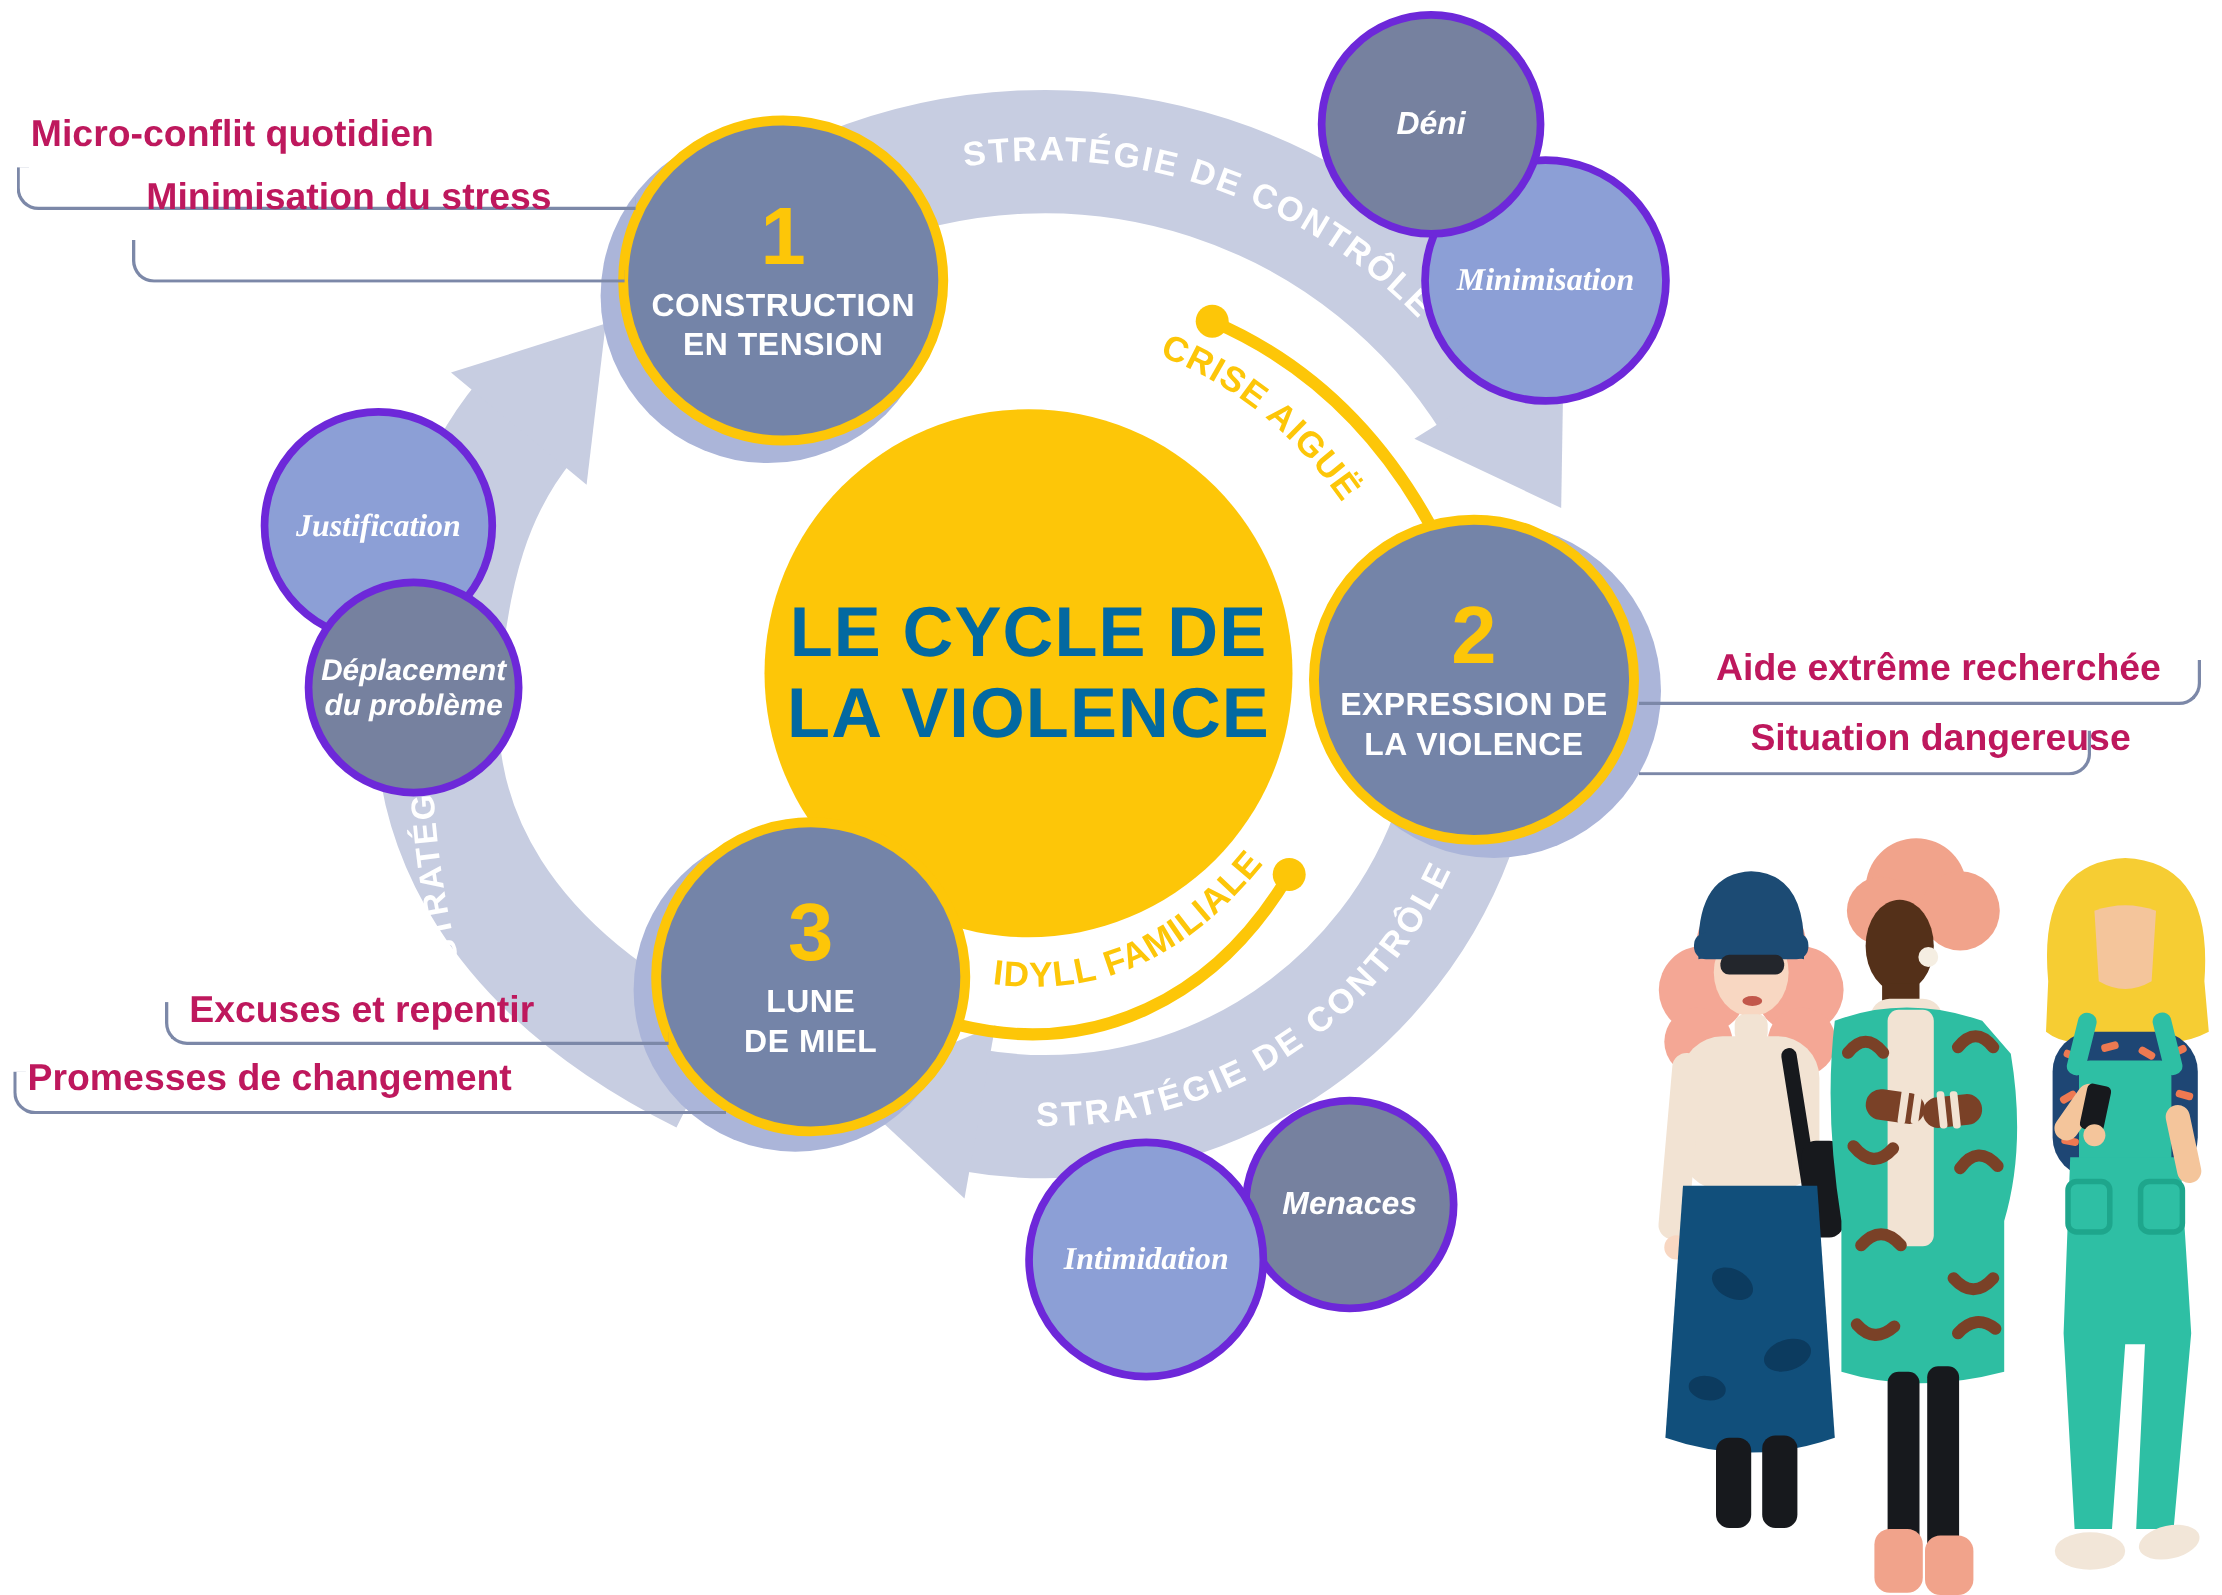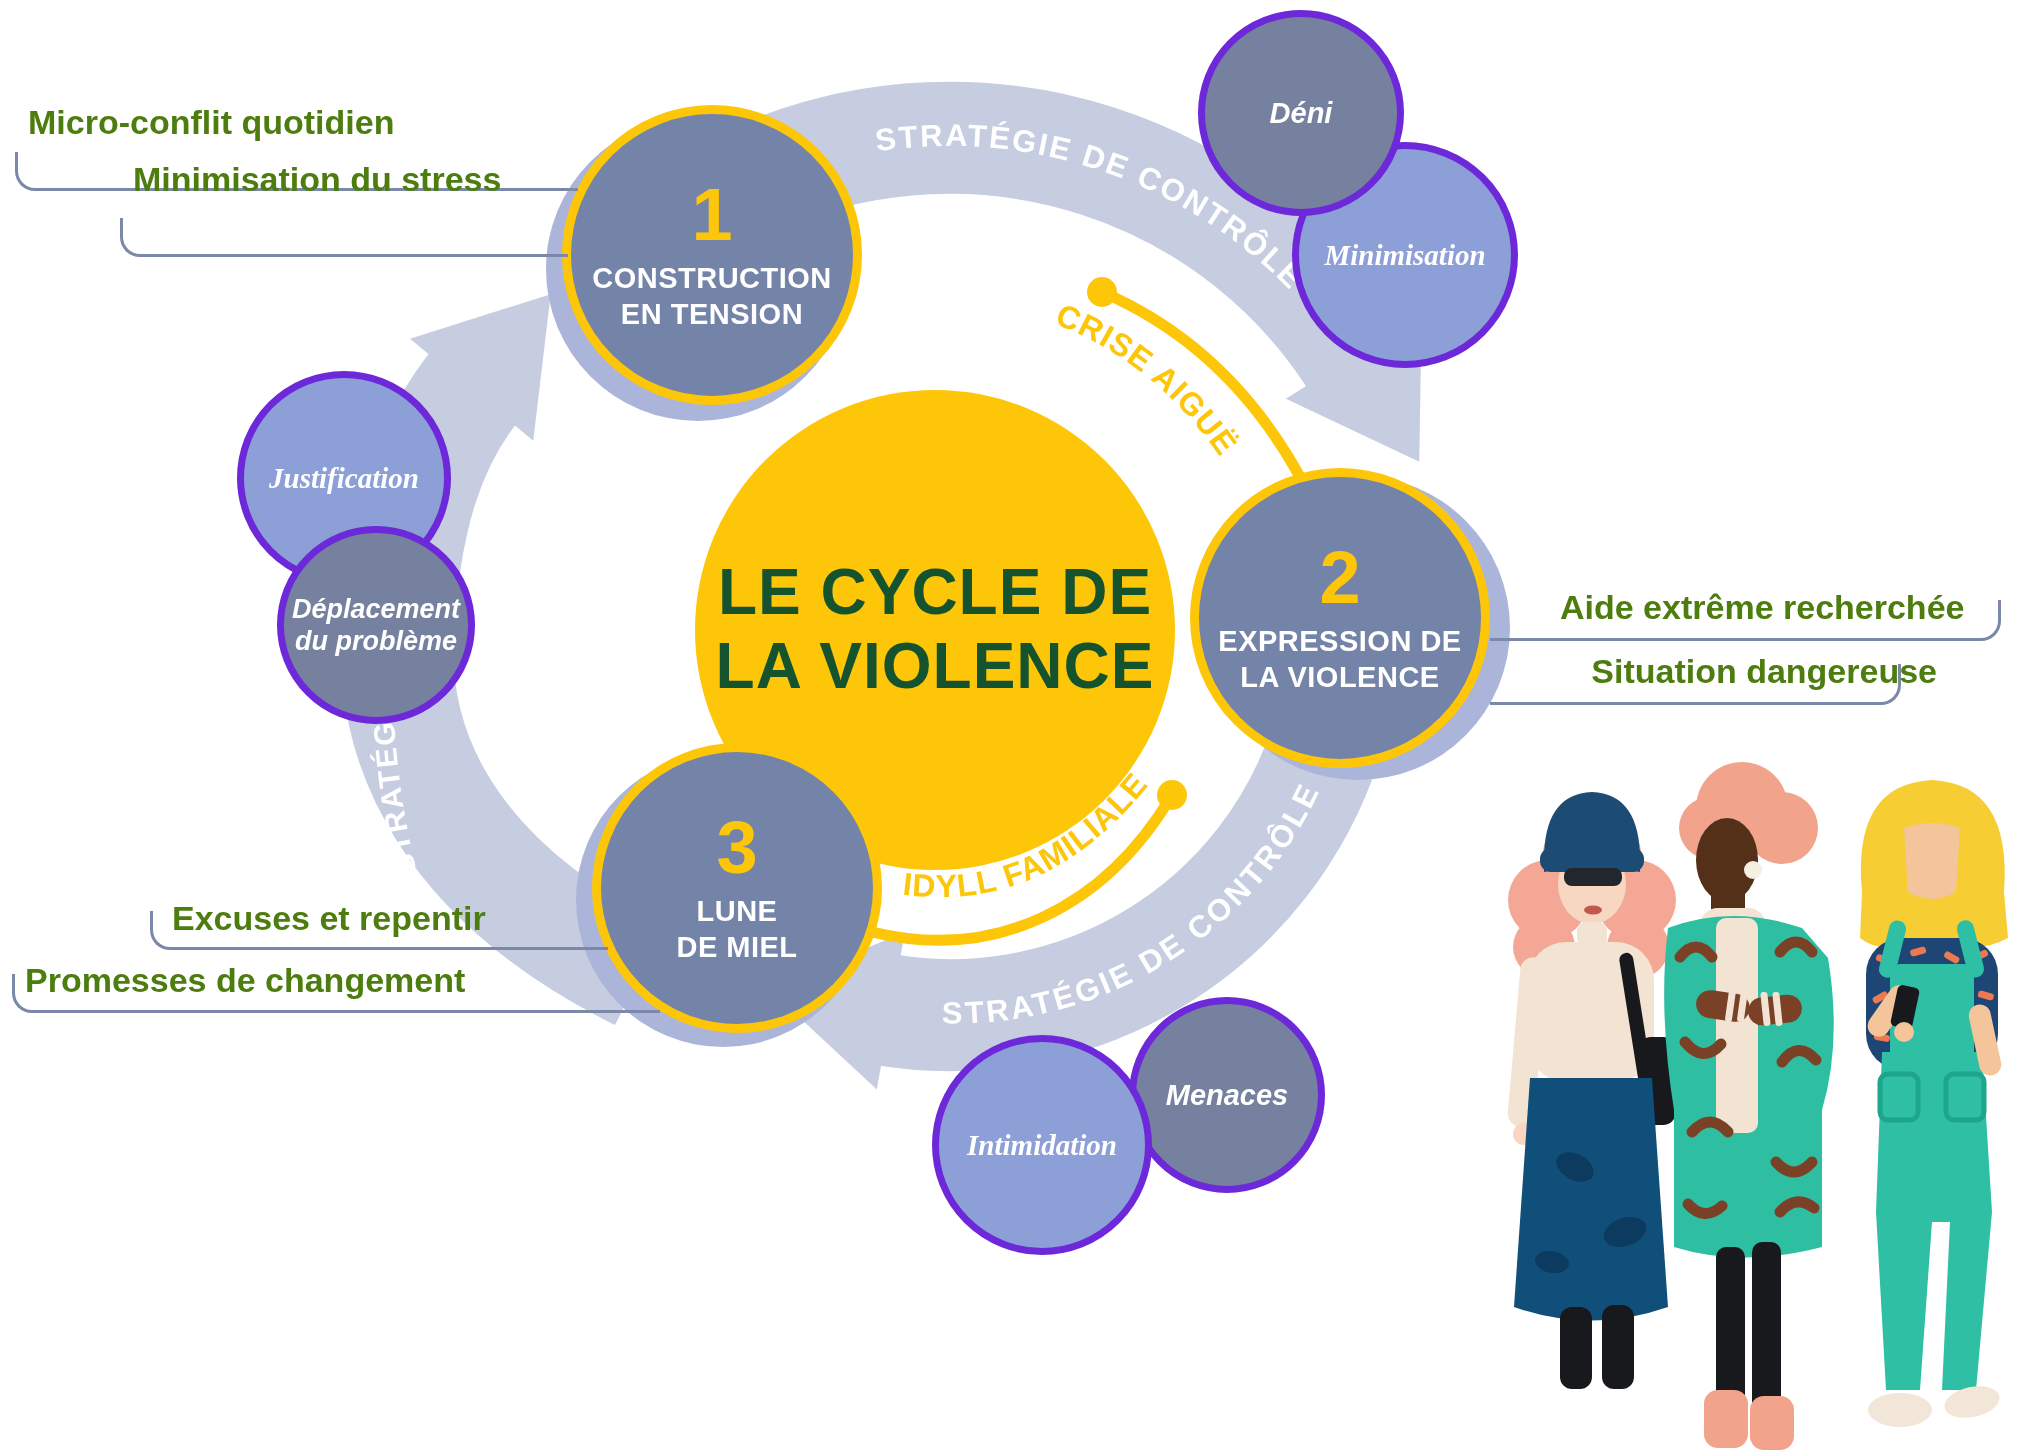--- a/index.html
+++ b/index.html
@@ -11,39 +11,39 @@
   .stage-circle{position:absolute;border-radius:50%;background:#7484A8;border:9px solid #FDC608;
     box-sizing:border-box;display:flex;flex-direction:column;align-items:center;justify-content:center;
     text-align:center;color:#fff;font-weight:bold;z-index:3;}
   .stage-number{color:#FDC608;font-size:74px;line-height:1;margin-bottom:8px;}
   .stage-title{font-size:29px;line-height:1.25;letter-spacing:.5px;}
   #stage1{left:562px;top:105px;width:300px;height:300px;box-shadow:-14px 14px 0 2px #ABB5D9;}
   #stage2{left:1190px;top:468px;width:300px;height:300px;box-shadow:18px 10px 0 2px #ABB5D9;}
   #stage3{left:592px;top:743px;width:290px;height:290px;box-shadow:-14px 12px 0 2px #ABB5D9;}
 
   
-  .center-circle{position:absolute;left:695px;top:390px;width:480px;height:480px;border-radius:50%;
+  .center-circle{position:absolute;left:695px;top:372px;width:480px;height:480px;border-radius:50%;
     background:#FDC608;display:flex;flex-direction:column;justify-content:center;
-    color:#14532d;font-weight:bold;font-size:64px;letter-spacing:1px;line-height:1.15;text-align:center;z-index:2;}
+    color:#0369a1;font-weight:bold;font-size:64px;letter-spacing:1px;line-height:1.15;text-align:center;z-index:2;}
 
   
   .satellite{position:absolute;border-radius:50%;border:7px solid #6d28d9;box-sizing:border-box;
     display:flex;align-items:center;justify-content:center;text-align:center;color:#fff;
     font-weight:bold;font-style:italic;font-size:29px;line-height:1.2;z-index:2;padding:10px;}
   .sat-dark{background:#76819F;}
   .sat-light{background:#8C9FD6;font-family:Liberation Serif, serif;}
   #sat-minimisation{left:1292px;top:142px;width:226px;height:226px;}
   #sat-deni{left:1198px;top:10px;width:206px;height:206px;}
   #sat-justification{left:237px;top:371px;width:214px;height:214px;align-items:center;}
   #sat-deplacement{left:277px;top:526px;width:198px;height:198px;font-size:27px;}
   #sat-menaces{left:1129px;top:997px;width:196px;height:196px;}
   #sat-intimidation{left:932px;top:1035px;width:220px;height:220px;}
 
   
-  .side-label{position:absolute;color:#4d7c0f;font-weight:bold;font-size:34px;z-index:4;white-space:nowrap;}
+  .side-label{position:absolute;color:#be185d;font-weight:bold;font-size:34px;z-index:4;white-space:nowrap;}
   .rail{position:absolute;border-bottom:3px solid #7C88A8;z-index:4;}
   .hook-left{border-left:3px solid #7C88A8;border-bottom-left-radius:20px;}
   .hook-right{border-right:3px solid #7C88A8;border-bottom-right-radius:20px;}
   .align-right{text-align:right;}
 </style>
 </head>
 <body>
 
 <div class="stage">
 

